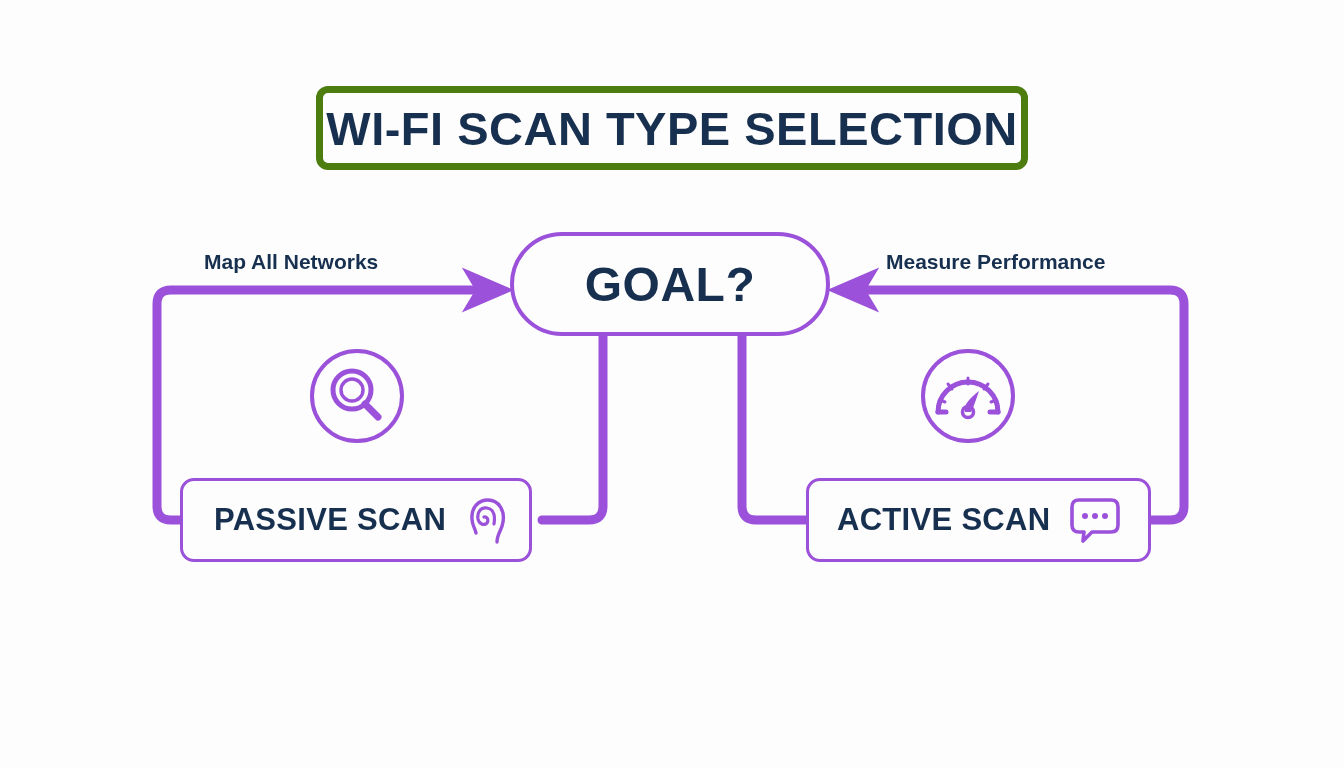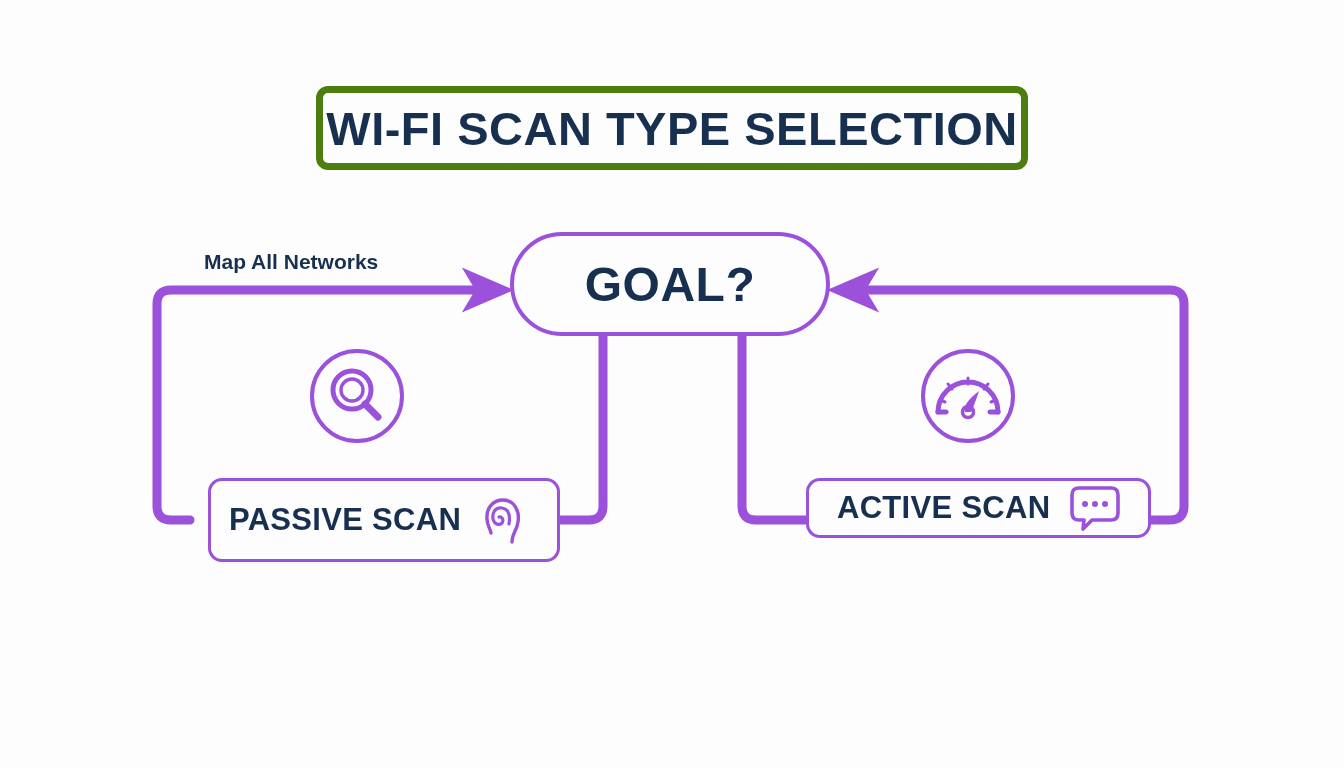--- a/index.html
+++ b/index.html
@@ -86,22 +86,22 @@
   .option-box {
     position: absolute;
     box-sizing: border-box;
     border: 3px solid #9b51d9;
     border-radius: 14px;
     background: #fdfdfe;
     display: flex;
     align-items: center;
     z-index: 3;
   }
-  #passive-box { left: 208px; top: 478px; width: 352px; height: 84px; padding-left: 18px; }
-  #active-box  { left: 806px; top: 478px; width: 345px; height: 60px; padding-left: 28px; }
+  #passive-box { left: 180px; top: 478px; width: 352px; height: 84px; padding-left: 31px; }
+  #active-box  { left: 806px; top: 478px; width: 345px; height: 84px; padding-left: 28px; }
   .option-text {
     font-size: 31px;
     font-weight: 700;
     color: #18304f;
     letter-spacing: 0.3px;
     white-space: nowrap;
   }
   .option-icon {
     margin-left: 18px;
     display: flex;
@@ -143,20 +143,21 @@
 
   <div id="title-box">
     <span id="title-text">WI-FI SCAN TYPE SELECTION</span>
   </div>
 
   <div id="goal-node">
     <span id="goal-text">GOAL?</span>
   </div>
 
   <span id="label-left" class="edge-label">Map All Networks</span>
+  <span id="label-right" class="edge-label">Measure Performance</span>
 
   <div id="magnifier-icon" class="circle-icon">
     <svg width="104" height="104" viewBox="0 0 104 104" xmlns="http://www.w3.org/2000/svg">
       <circle cx="52" cy="52" r="45" fill="none" stroke="#9b51d9" stroke-width="4"></circle>
       <circle cx="47" cy="46" r="19" fill="none" stroke="#9b51d9" stroke-width="5"></circle>
       <circle cx="47" cy="46" r="11" fill="none" stroke="#9b51d9" stroke-width="3.4"></circle>
       <line x1="60" y1="60" x2="73" y2="73" stroke="#9b51d9" stroke-width="7" stroke-linecap="round"></line>
     </svg>
   </div>
 

